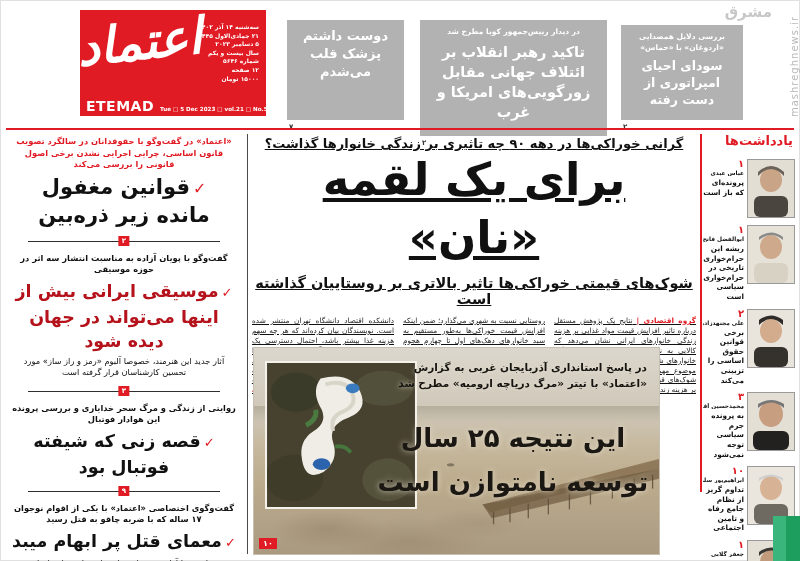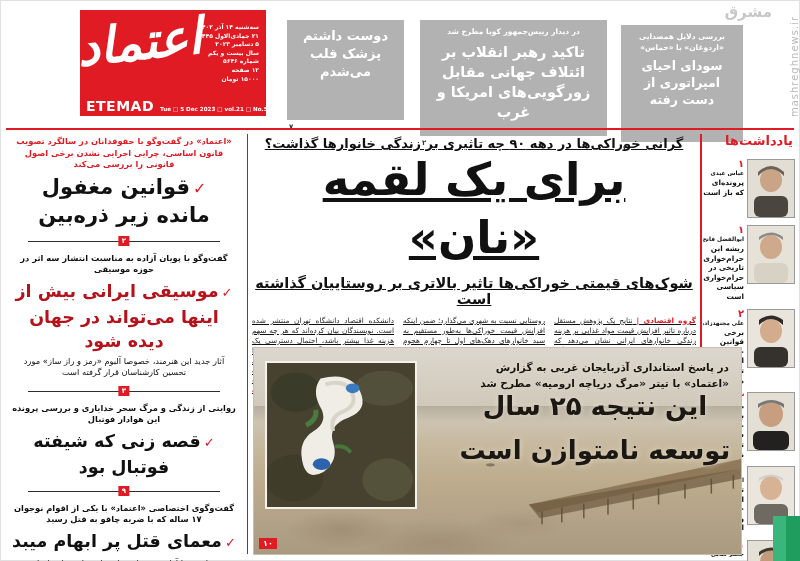--- a/index.html
+++ b/index.html
@@ -26,21 +26,21 @@
   .mast-latin .strip{font-size:5.6px;font-weight:bold;white-space:nowrap;}
 
   
   .tbox{position:absolute;background:var(--boxgray);color:#fff;text-align:center;padding:7px 6px;box-sizing:border-box;}
   .tbox .kick{font-size:7.5px;font-weight:bold;line-height:10.5px;margin-bottom:4px;}
   .tbox .ttl{font-weight:bold;}
   #tboxA{left:287px;top:20px;width:117px;height:100px;}
   #tboxA .ttl{font-size:13px;line-height:18px;}
   #tboxB{left:420px;top:20px;width:187px;height:116px;}
   #tboxB .ttl{font-size:14.5px;line-height:20px;}
-  #tboxC{left:621px;top:25px;width:122px;height:117px;}
+  #tboxC{left:621px;top:25px;width:122px;height:95px;}
   #tboxC .ttl{font-size:12.5px;line-height:17px;}
   .tpage{position:absolute;bottom:-11px;left:2px;font-size:7px;font-weight:bold;color:#333;}
 
   
   .rule-top{position:absolute;left:6px;width:788px;top:128px;height:2px;background:var(--red);}
   .vline-black{position:absolute;left:247px;top:134px;height:420px;width:1px;background:#4a4a4a;}
   .vline-red{position:absolute;left:700px;top:134px;height:358px;width:2px;background:var(--red);}
 
   
   .mashregh-logo{position:absolute;right:28px;top:3px;font-size:15px;font-weight:bold;color:#c7c7c7;}
@@ -62,32 +62,32 @@
   .lead{position:absolute;left:252px;top:136px;width:444px;text-align:center;text-decoration:underline;}
   .lead-kicker{font-size:13px;font-weight:bold;}
   .lead-headline{font-size:45px;font-weight:900;line-height:58px;margin-top:0px;}
   .lead-sub{font-size:14.5px;font-weight:bold;margin-top:8px;}
   .lead-body{margin-top:9px;display:flex;gap:9px;direction:rtl;text-align:justify;font-size:7.3px;line-height:9.9px;color:#1c1c1c;}
   .lead-col{flex:1;min-width:0;}
   .byline{color:var(--red);font-weight:bold;}
   .readmore{color:var(--red);font-weight:bold;}
 
   
-  .photo-story{position:absolute;left:253px;top:347px;width:489px;height:208px;border:1px solid #c7c0b2;box-sizing:border-box;overflow:hidden;
+  .photo-story{position:absolute;left:253px;top:347px;width:407px;height:208px;border:1px solid #c7c0b2;box-sizing:border-box;overflow:hidden;
     background:linear-gradient(180deg,#dcd7cd 0%,#cfc8b9 30%,#c6b89d 48%,#bcab8c 66%,#b2a287 84%,#aa9a80 100%);}
   .mountains{position:absolute;left:0;right:0;top:58px;height:16px;background:linear-gradient(180deg,rgba(150,140,120,.45),rgba(150,140,120,0));}
   .swirls{position:absolute;inset:0;background:
       radial-gradient(80px 28px at 18% 88%, rgba(90,70,50,.18), transparent 70%),
       radial-gradient(110px 34px at 38% 94%, rgba(90,70,50,.14), transparent 70%),
       radial-gradient(70px 22px at 55% 85%, rgba(90,70,50,.10), transparent 70%);}
   .pier-svg{position:absolute;inset:0;width:100%;height:100%;}
   .sat-inset{position:absolute;left:11px;top:13px;width:152px;height:148px;border:2px solid #f3f1e9;box-sizing:border-box;}
   .sat-inset svg{display:block;width:100%;height:100%;}
   .photo-kicker{position:absolute;right:12px;top:12px;width:268px;text-align:right;font-size:10.5px;font-weight:bold;line-height:15.5px;color:#151310;text-shadow:0 0 5px rgba(235,228,212,.9);}
-  .photo-headline{position:absolute;right:10px;top:36px;width:272px;text-align:center;font-size:26px;font-weight:900;line-height:44px;color:#1b1712;text-shadow:0 0 6px rgba(235,228,212,.8);}
+  .photo-headline{position:absolute;right:10px;top:68px;width:272px;text-align:center;font-size:26px;font-weight:900;line-height:44px;color:#1b1712;text-shadow:0 0 6px rgba(235,228,212,.8);}
   .photo-badge{position:absolute;left:5px;bottom:5px;background:var(--red);color:#fff;font-size:8px;font-weight:bold;padding:1px 4px;}
 
   
   .leftcol{position:absolute;left:8px;top:136px;width:232px;text-align:center;}
   .art{margin-bottom:0;}
   .art-kicker{font-size:8.3px;font-weight:bold;line-height:11.5px;padding:0 4px;}
   .art-kicker.red{color:var(--red);}
   .art-sub{font-size:8.3px;font-weight:normal;line-height:11.5px;padding:0 6px;margin-top:3px;}
   .art-headline{font-weight:900;margin-top:3px;}
   .h-a1{font-size:21px;line-height:27px;padding:0 14px;}

